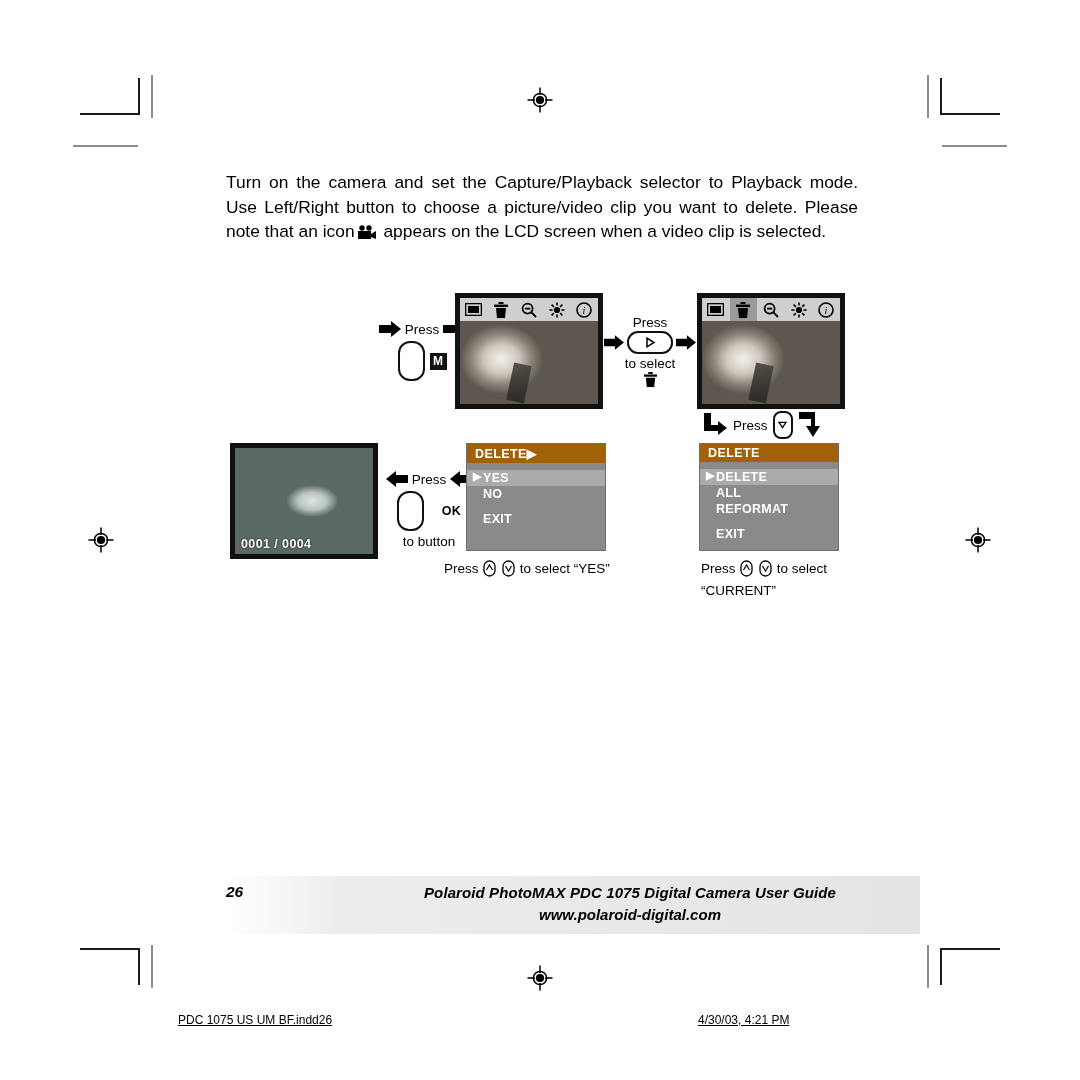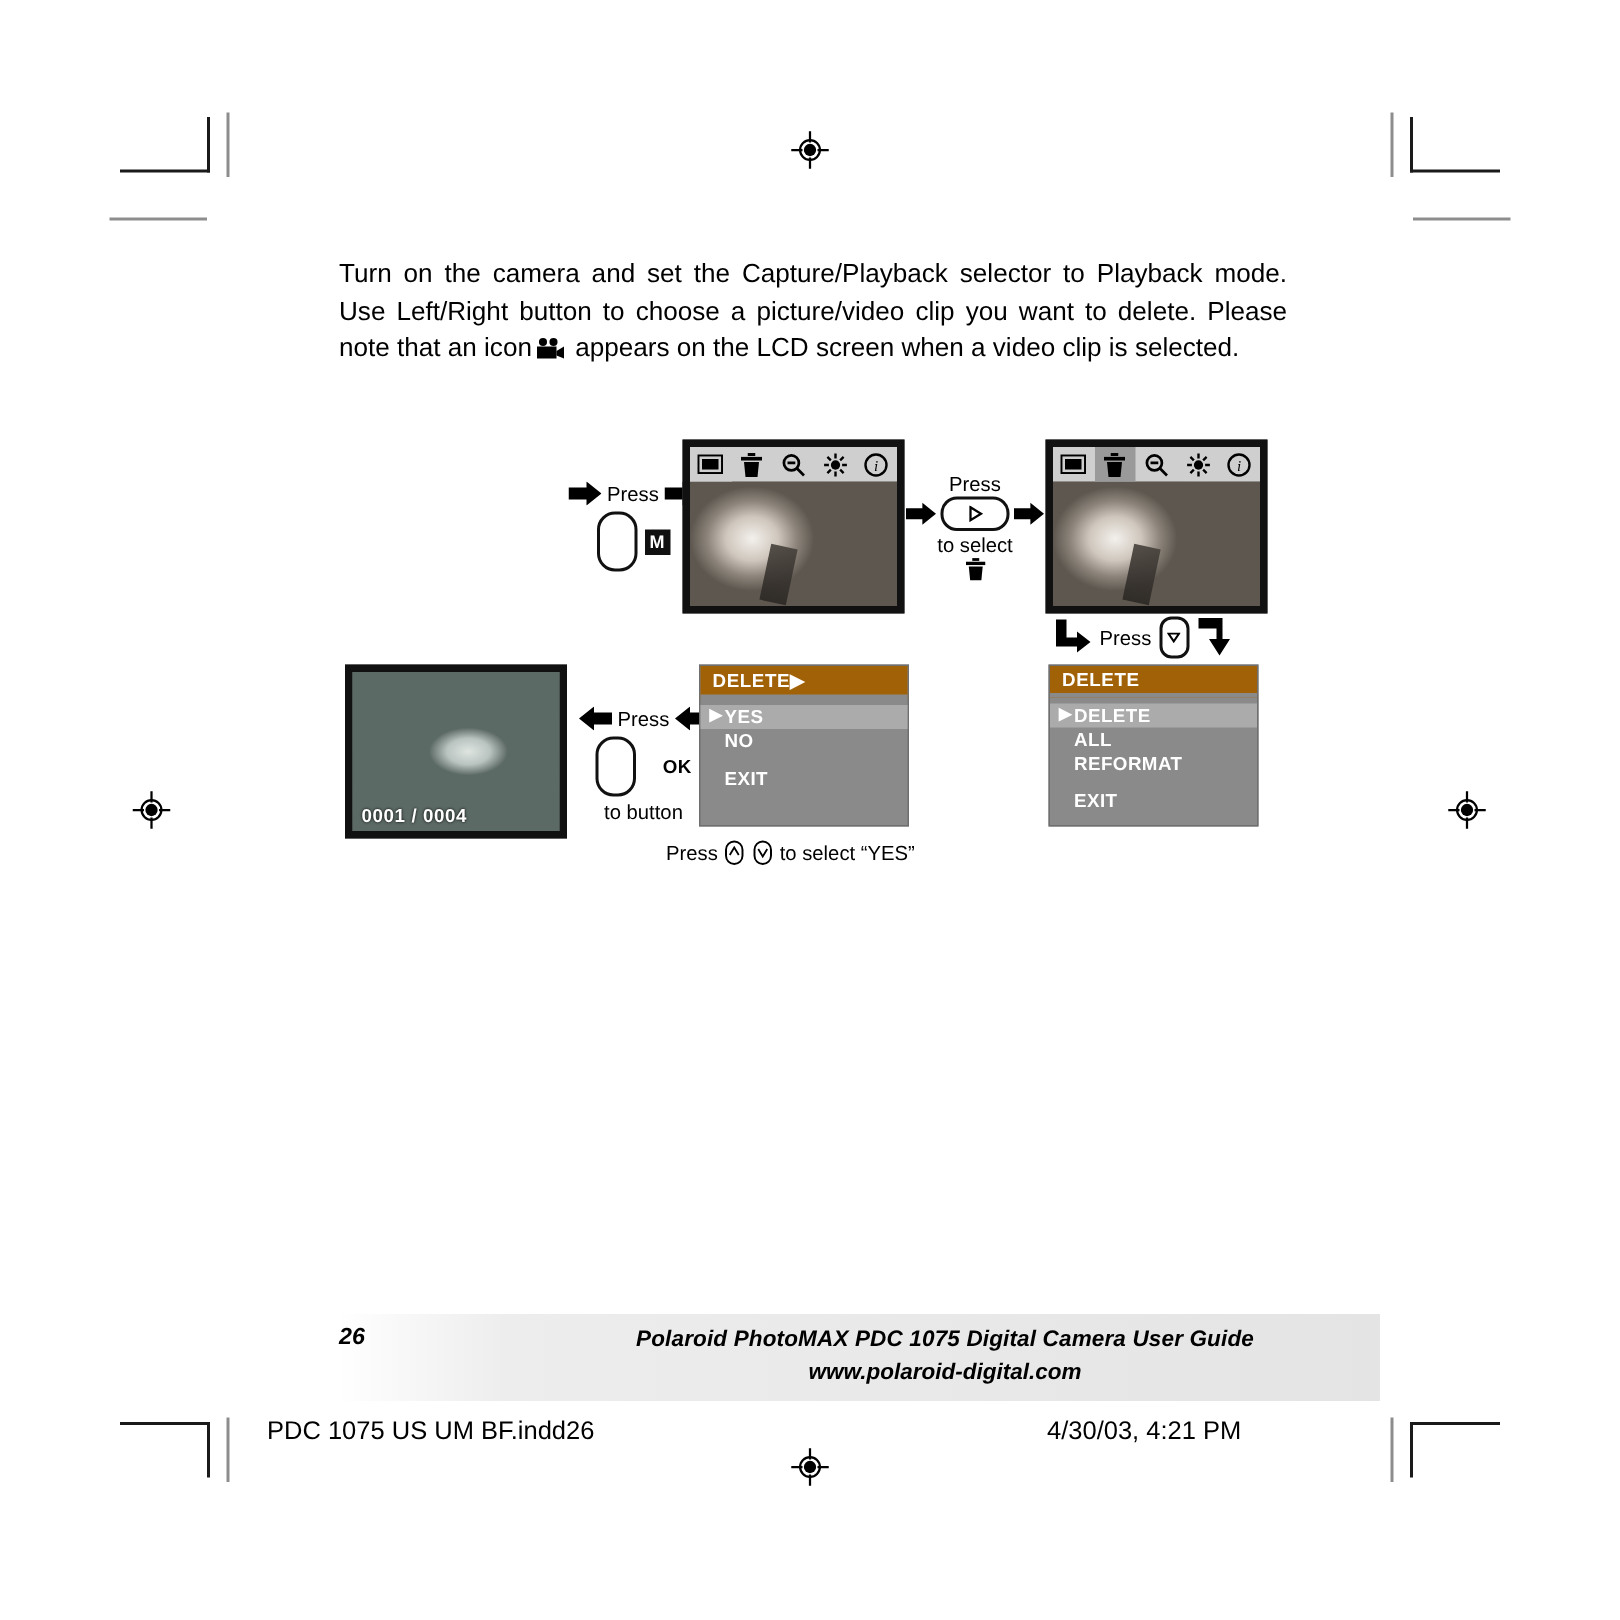--- a/index.html
+++ b/index.html
@@ -86,21 +86,21 @@
   
   .footband{position:absolute;left:226px;top:876px;width:694px;height:58px;
      background:linear-gradient(90deg,#ffffff 0%,#ededed 16%,#e4e4e4 100%);}
   .pageno{position:absolute;left:226px;top:883px;font-size:15.5px;
      font-weight:bold;font-style:italic;}
   .foot1{position:absolute;left:400px;top:884px;width:460px;text-align:center;
      font-size:15px;font-weight:bold;font-style:italic;letter-spacing:.1px;white-space:nowrap;}
   .foot2{position:absolute;left:400px;top:906px;width:460px;text-align:center;
      font-size:15px;font-weight:bold;font-style:italic;white-space:nowrap;}
 
-  .prodline{position:absolute;top:944px;font-size:17px;}
+  .prodline{position:absolute;top:1013px;font-size:12px;text-decoration:underline;}
   .prod-left{left:178px;}
   .prod-right{left:698px;}
 </style>
 </head>
 <body>
 
 <div>
 
   <div class="trim" style="left:80px;top:113px;width:60px;height:2px;"></div>
   <div class="trim" style="left:138px;top:78px;width:2px;height:37px;"></div>
@@ -382,20 +382,39 @@
         </div>
         <div class="row">
           <span>REFORMAT</span>
         </div>
         <div class="gap"></div>
         <div class="row">
           <span>EXIT</span>
         </div>
       </div>
     </div>
+    <div class="cap" style="margin-top:9px;margin-left:2px;">
+      <div>
+        <span>Press</span>
+        <span class="keyglyph">
+          <svg width="13" height="17" viewBox="0 0 13 17">
+              <rect x="1" y="1" width="11" height="15" rx="5.5" fill="none" stroke="#000" stroke-width="1.3"></rect>
+              <path d="M3.5 10 L6.5 5 L9.5 10" fill="none" stroke="#000" stroke-width="1.2"></path>
+            </svg>
+        </span>
+        <span class="keyglyph">
+          <svg width="13" height="17" viewBox="0 0 13 17">
+              <rect x="1" y="1" width="11" height="15" rx="5.5" fill="none" stroke="#000" stroke-width="1.3"></rect>
+              <path d="M3.5 6 L6.5 11 L9.5 6" fill="none" stroke="#000" stroke-width="1.2"></path>
+            </svg>
+        </span>
+        <span>to select</span>
+      </div>
+      <div>“CURRENT”</div>
+    </div>
   </div>
 
 </div>
 
 <div class="footband"></div>
 <div class="pageno">26</div>
 <div class="foot1">Polaroid PhotoMAX PDC 1075 Digital Camera User Guide</div>
 <div class="foot2">www.polaroid-digital.com</div>
 
 <div class="prodline prod-left">PDC 1075 US UM BF.indd26</div>

